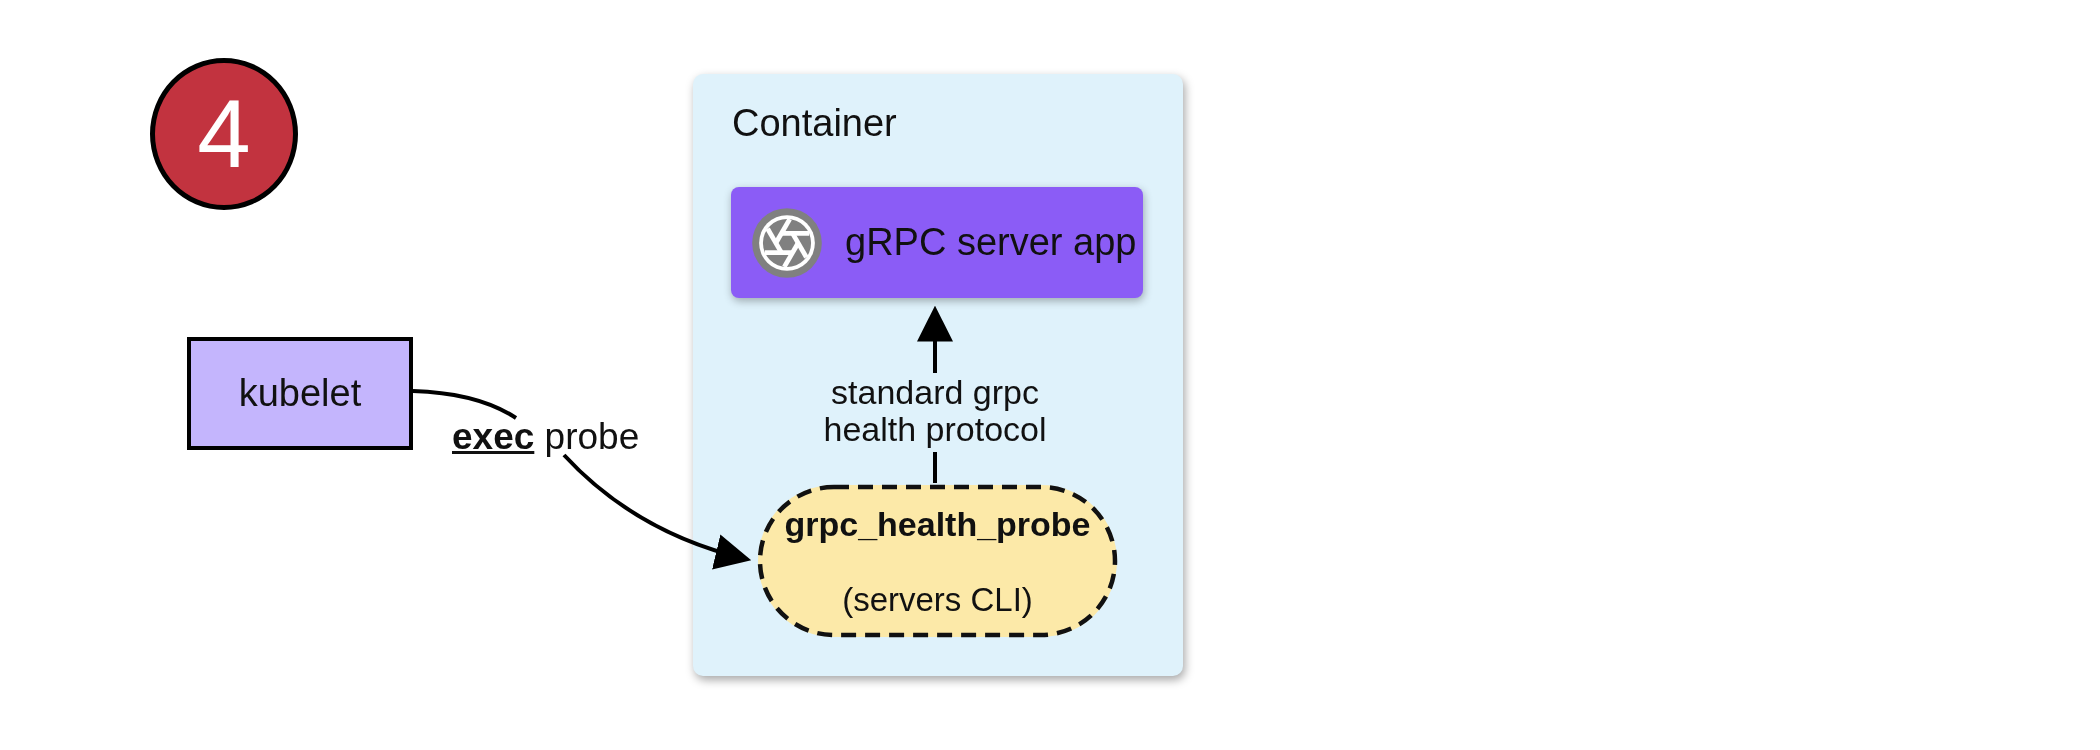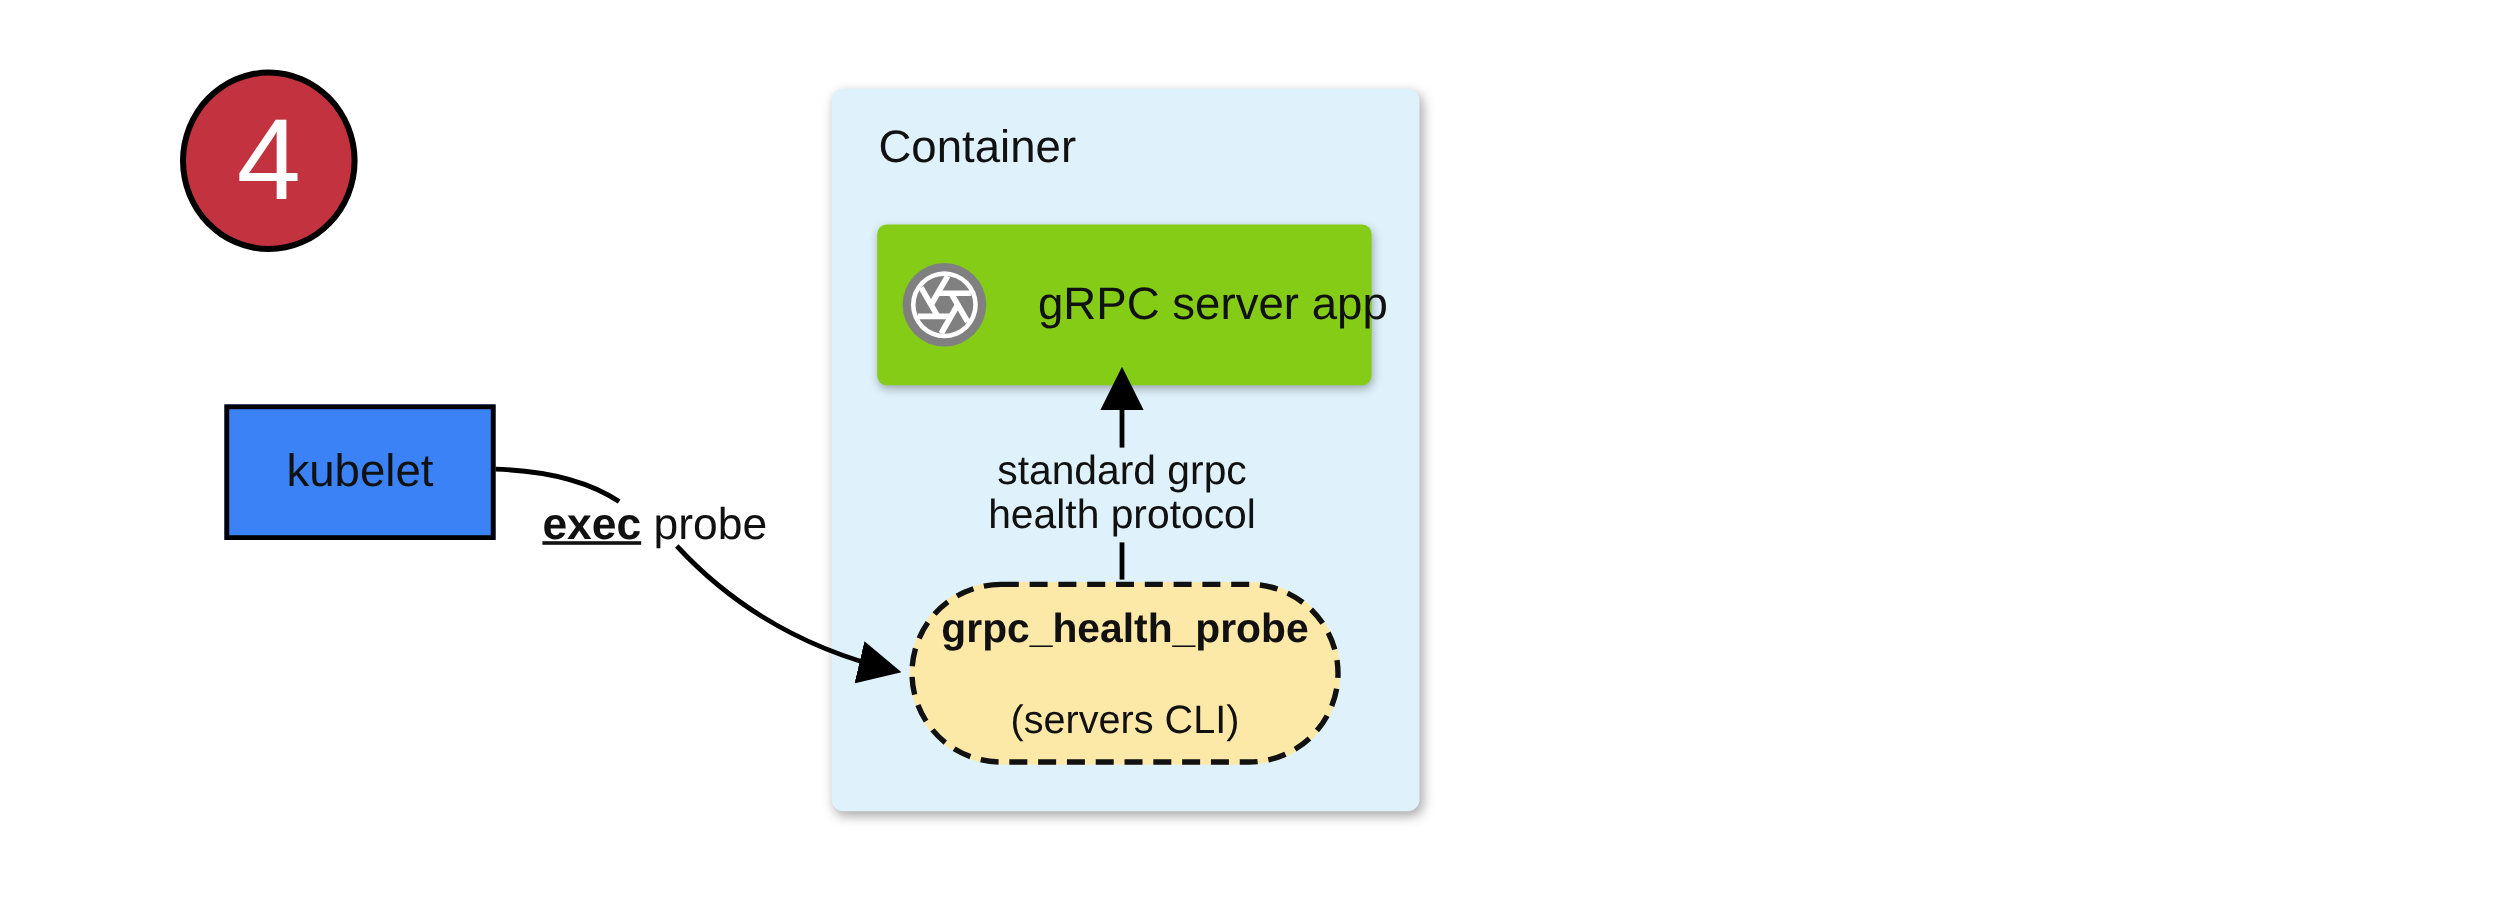--- a/index.html
+++ b/index.html
@@ -18,39 +18,39 @@
   
   .badge{
     position:absolute;left:150px;top:58px;width:148px;height:152px;
     background:var(--badge-red);border:5px solid #000;border-radius:50%;
     display:flex;align-items:center;justify-content:center;
   }
   .badge-num{color:#fff;font-size:96px;line-height:1;}
   
   .kubelet{
     position:absolute;left:187px;top:337px;width:226px;height:113px;
-    background:#3b82f6;border:4px solid #000;
+    background:#c4b5fd;border:4px solid #000;
     display:flex;align-items:center;justify-content:center;font-size:38px;
   }
   
   .exec-label{position:absolute;left:452px;top:416px;font-size:37px;white-space:nowrap;}
   .exec-label .b{font-weight:bold;text-decoration:underline;}
   
   .container-box{
     position:absolute;left:693px;top:74px;width:490px;height:602px;
     background:var(--container-blue);border-radius:10px;
     box-shadow:2px 4px 10px rgba(0,0,0,0.35);
     padding-left:24px;
   }
   .container-label{position:absolute;left:39px;top:28px;font-size:38px;}
   
   .server-box{
-    position:absolute;left:38px;top:113px;width:412px;height:134px;
-    background:#84cc16;border-radius:8px;box-shadow:1px 3px 8px rgba(0,0,0,0.30);
-    display:flex;align-items:center;padding-left:18px;gap:20px;
+    position:absolute;left:38px;top:113px;width:412px;height:111px;
+    background:#8b5cf6;border-radius:8px;box-shadow:1px 3px 8px rgba(0,0,0,0.30);
+    display:flex;align-items:center;padding-left:18px;
   }
   .aperture{width:76px;height:76px;flex:0 0 auto;}
   .aperture .base{fill:var(--icon-gray);}
   .server-label{font-size:38px;margin-left:20px;white-space:nowrap;}
   
   .protocol-label{
     position:absolute;left:92px;top:300px;width:300px;text-align:center;
     font-size:34px;line-height:37px;white-space:pre-line;
   }
   

